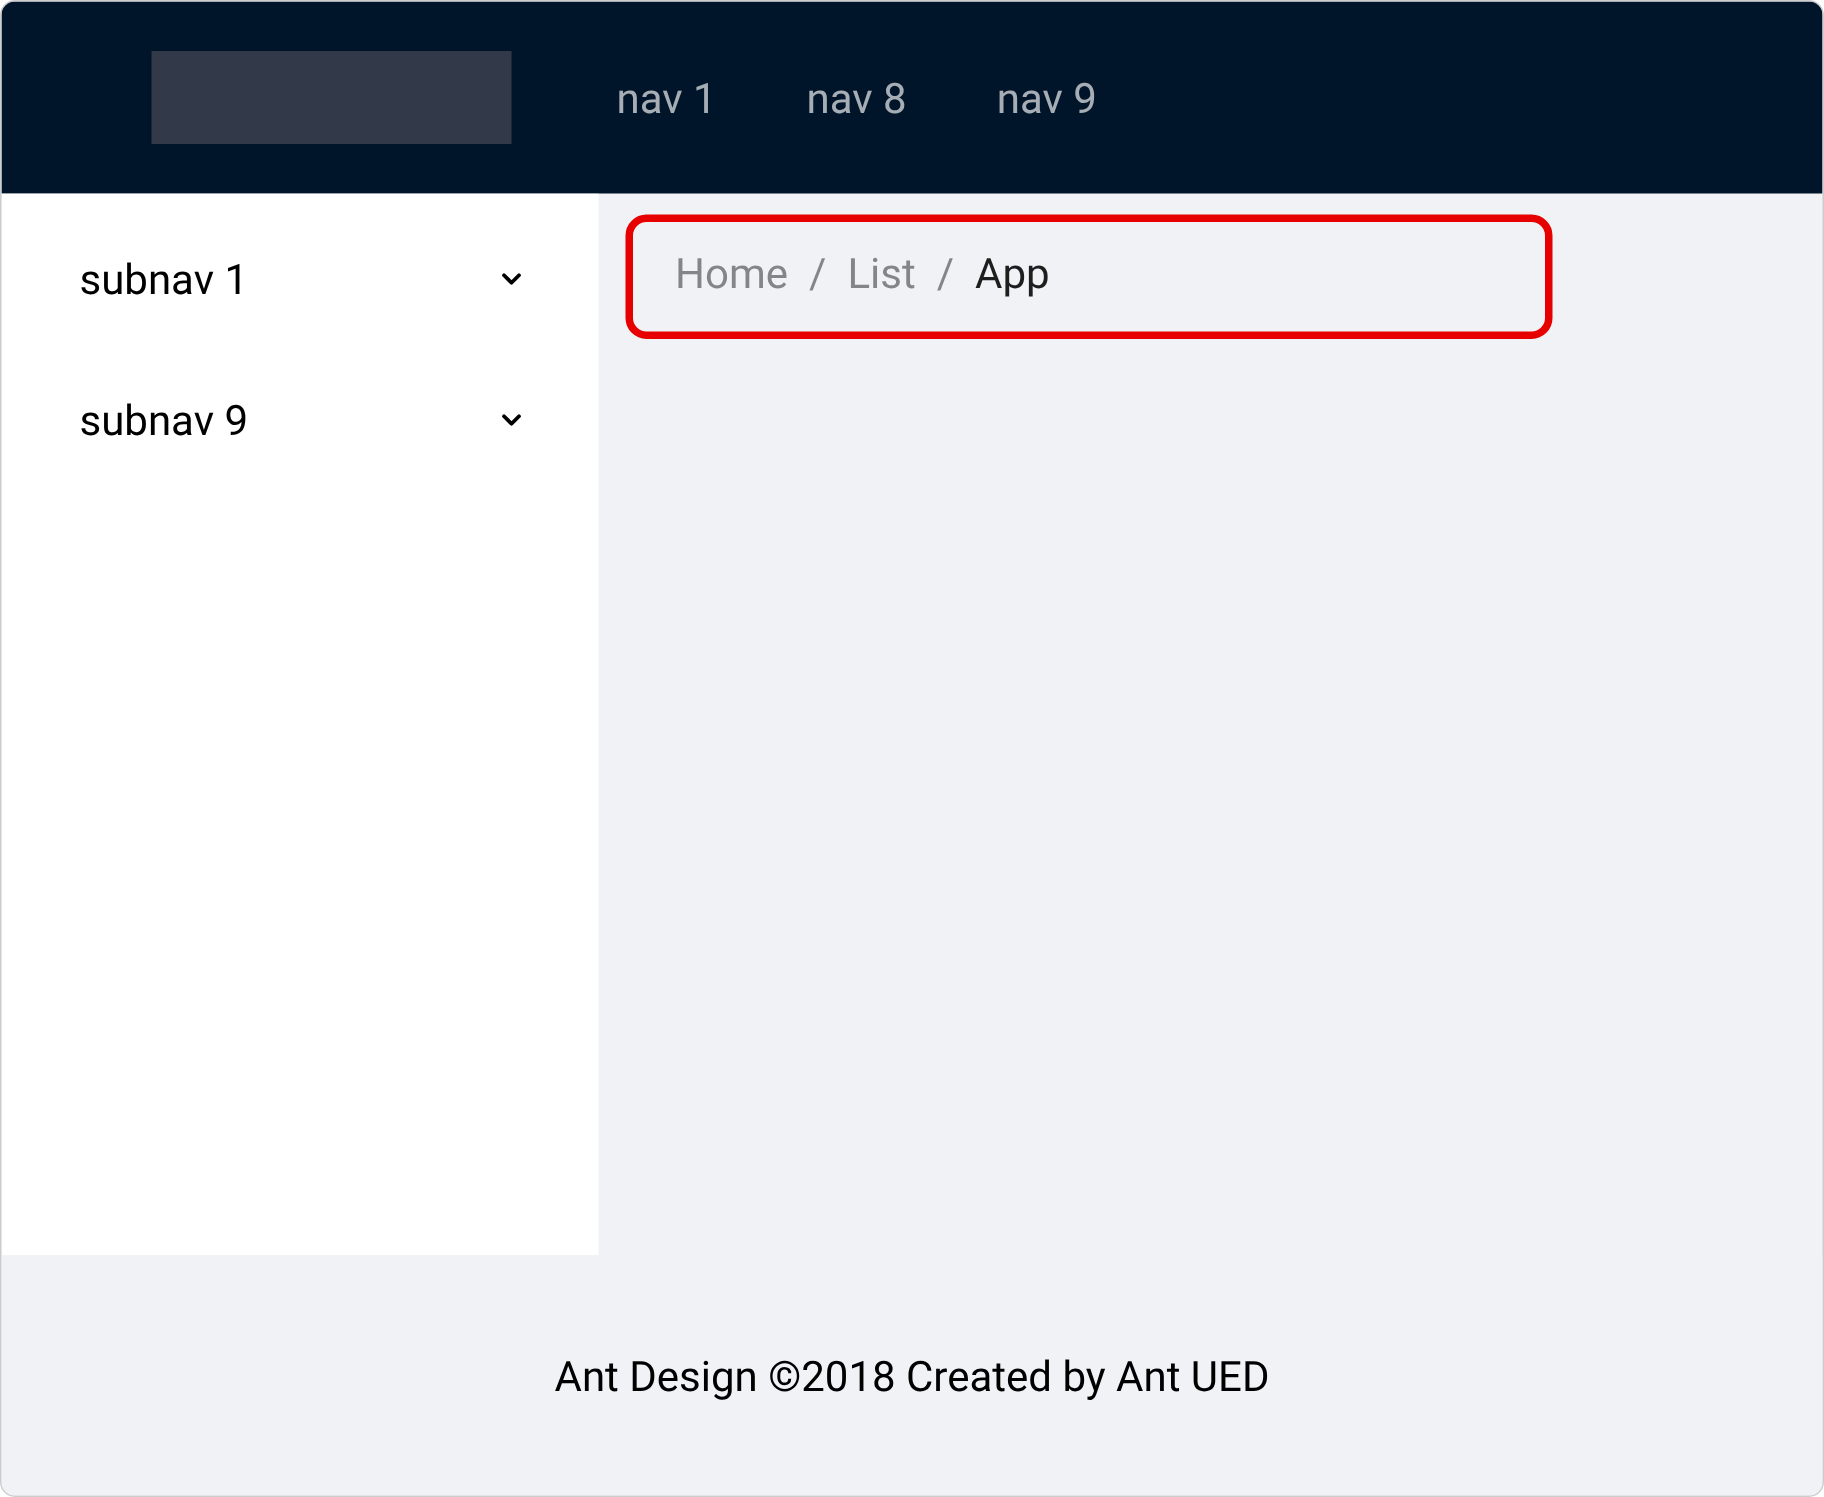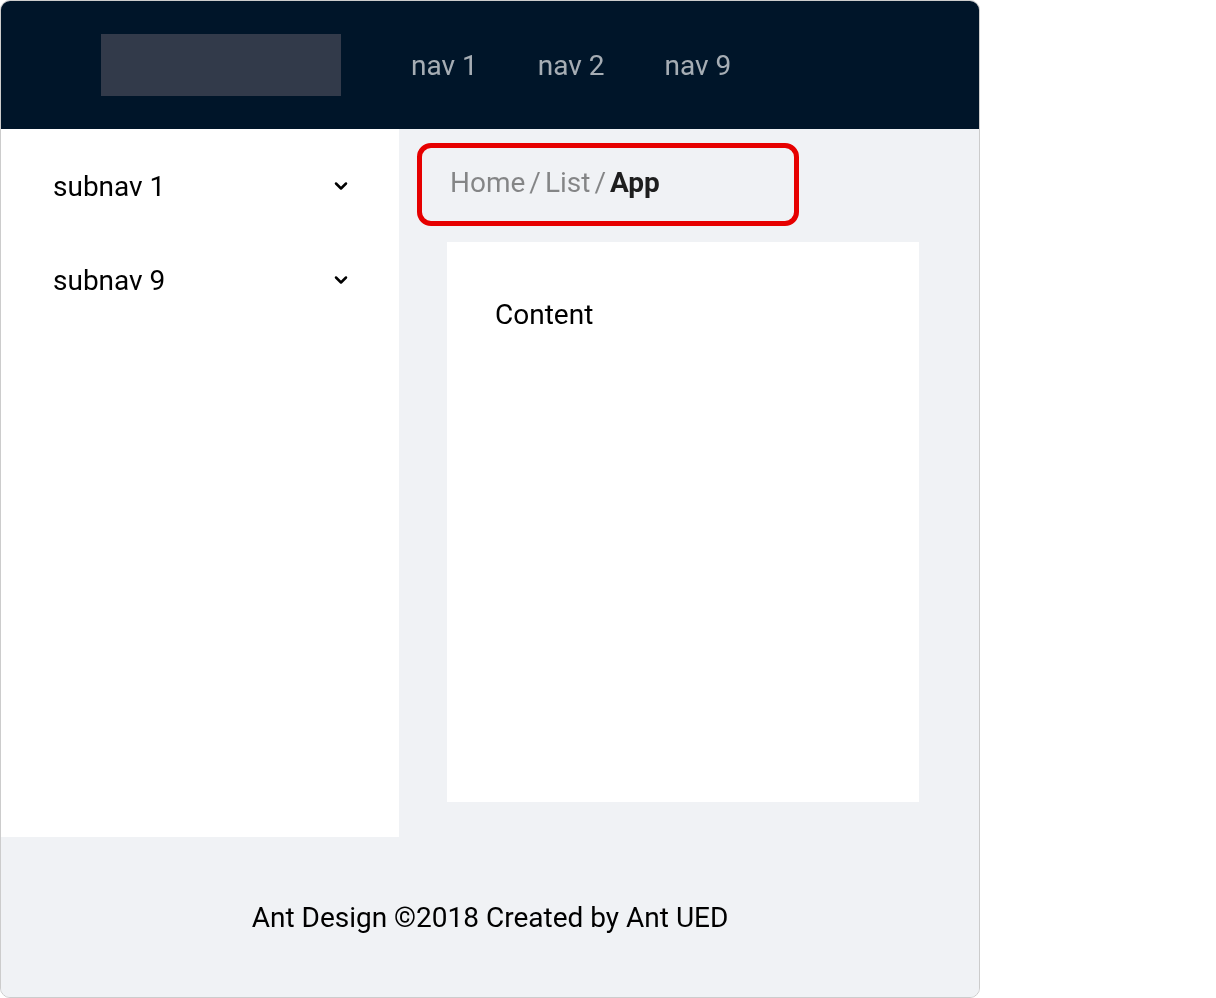--- a/index.html
+++ b/index.html
@@ -10,21 +10,21 @@
 
     body {
       font-family: -apple-system, BlinkMacSystemFont, "Segoe UI", Roboto, "Helvetica Neue", Arial, sans-serif;
       background: #fff;
       width: 1216px;
       height: 998px;
       overflow: hidden;
     }
 
     .app-frame {
-      width: 980px;
+      width: 1216px;
       height: 998px;
       border: 1px solid #ccc;
       border-radius: 10px;
       overflow: hidden;
       display: flex;
       flex-direction: column;
       background: #f0f2f5;
     }
 
     .header {
@@ -105,31 +105,30 @@
       border: 5px solid #e60000;
       border-radius: 14px;
       padding: 18px 28px 22px 28px;
       background: #f0f2f5;
     }
 
     .breadcrumb {
       font-size: 28px;
       color: rgba(0,0,0,0.45);
       display: flex;
-      gap: 4px;
+      gap: 14px;
       align-items: baseline;
     }
 
     .breadcrumb .sep {
       color: rgba(0,0,0,0.45);
     }
 
     .breadcrumb .current {
       color: rgba(0,0,0,0.88);
-      font-weight: bold;
     }
 
     .content-card {
       margin: 16px 60px 0 48px;
       background: #fff;
       flex: 0 0 auto;
       height: 560px;
       padding: 56px 48px;
     }
 
@@ -151,21 +150,21 @@
   </style>
 </head>
 <body>
 
 <div class="app-frame">
 
   <div class="header">
     <div class="logo"></div>
     <div class="top-nav">
       <div class="top-nav-item">nav 1</div>
-      <div class="top-nav-item">nav 2</div>
+      <div class="top-nav-item">nav 8</div>
       <div class="top-nav-item">nav 9</div>
     </div>
   </div>
 
   <div class="body">
 
     <div class="sidebar">
       <div class="sub-item">
         <span>subnav 1</span>
         <span class="chevron">
@@ -189,23 +188,20 @@
       <div class="breadcrumb-wrap">
         <div class="breadcrumb">
           <span>Home</span>
           <span class="sep">/</span>
           <span>List</span>
           <span class="sep">/</span>
           <span class="current">App</span>
         </div>
       </div>
 
-      <div class="content-card">
-        <div class="content-text">Content</div>
-      </div>
 
     </div>
 
   </div>
 
   <div class="footer">
     <span>Ant Design ©2018 Created by Ant UED</span>
   </div>
 
 </div>

